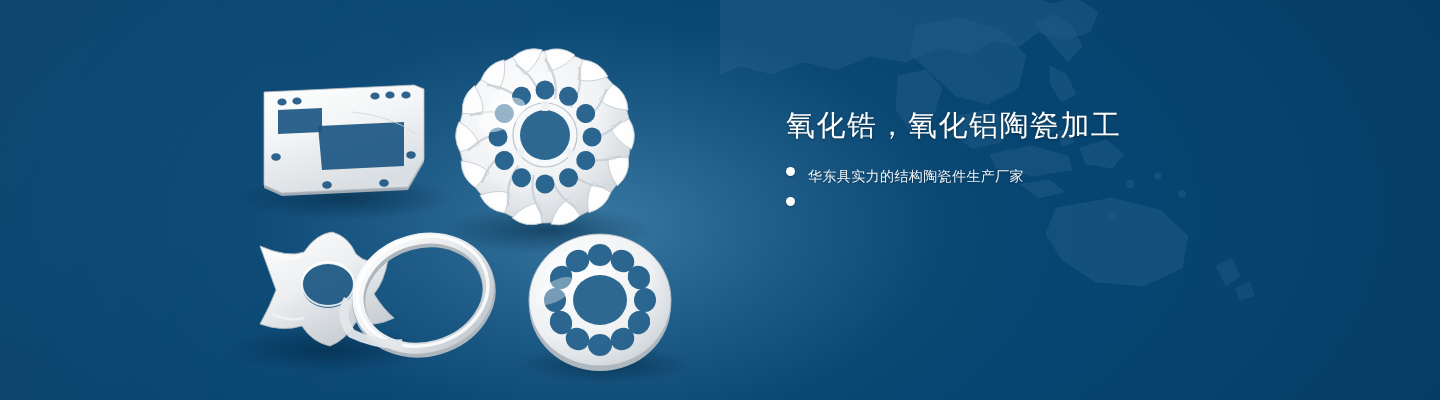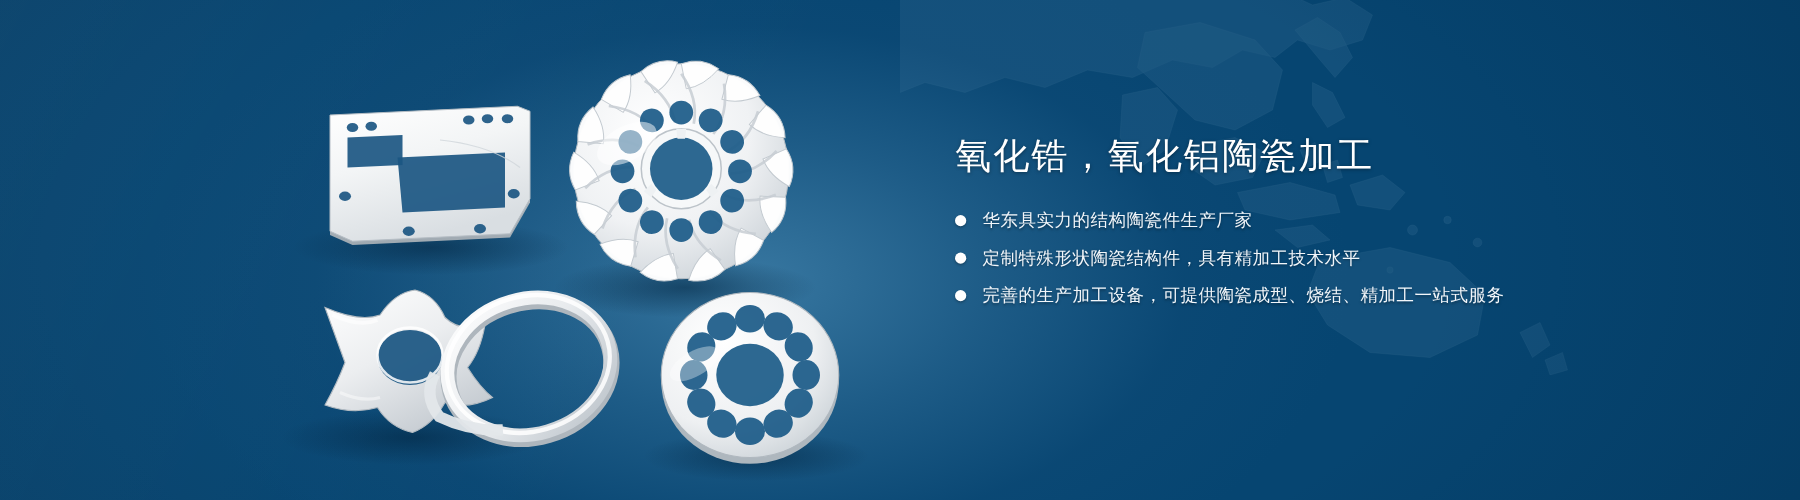--- a/index.html
+++ b/index.html
@@ -70,42 +70,42 @@
     left: 0;
     top: 0;
     width: 740px;
     height: 400px;
   }
   .products svg { display:block; width: 100%; height: 100%; }
 
   
   .copy {
     position: absolute;
-    left: 764px;
+    left: 786px;
     top: 108px;
     width: 640px;
   }
   .headline {
     color: #ffffff;
     font-size: 29px;
     line-height: 1.2;
     letter-spacing: 1.5px;
     font-weight: 400;
     margin: 0 0 24px 0;
     text-shadow: 0 1px 3px rgba(0,0,0,0.38);
     white-space: nowrap;
   }
   .bullets {
     list-style: none;
     margin: 0;
     padding: 0;
   }
   .bullet {
     display: flex;
-    align-items: center;
+    align-items: flex-start;
     margin-bottom: 11px;
   }
   .bullet:last-child { margin-bottom: 0; }
   .bullet-dot {
     flex: 0 0 auto;
     width: 9px;
     height: 9px;
     border-radius: 50%;
     background: #ffffff;
     margin-right: 13px;
@@ -353,24 +353,19 @@
     <ul class="bullets">
 
       <li class="bullet">
         <span class="bullet-dot"></span>
         <span class="bullet-text">华东具实力的结构陶瓷件生产厂家</span>
       </li>
 
 
       <li class="bullet">
         <span class="bullet-dot"></span>
-        <span class="bullet-text">定制特殊形状陶瓷结构件，具有精加工技术水平</span>
       </li>
 
-      <li class="bullet">
-        <span class="bullet-dot"></span>
-        <span class="bullet-text">完善的生产加工设备，可提供陶瓷成型、烧结、精加工一站式服务</span>
-      </li>
 
     </ul>
   </div>
 
 </div>
 
 </body></html>

